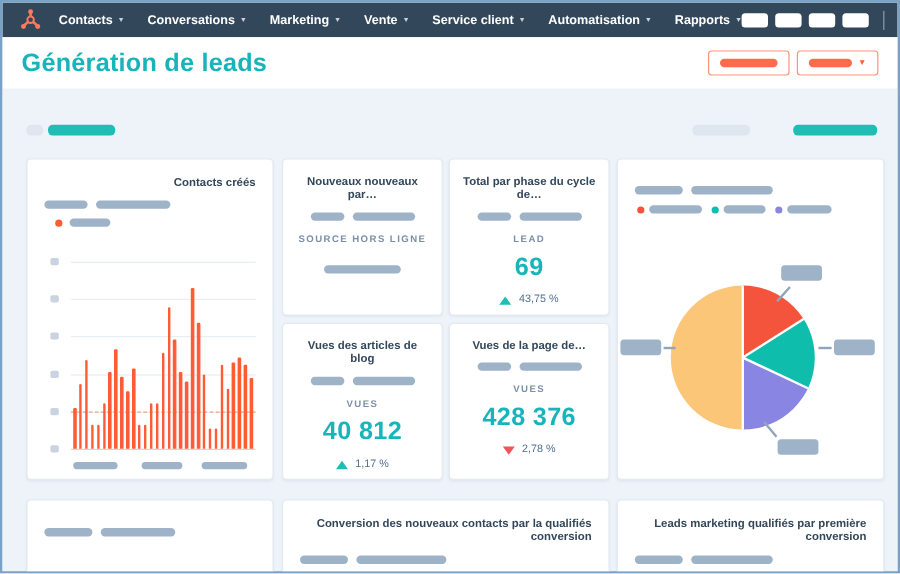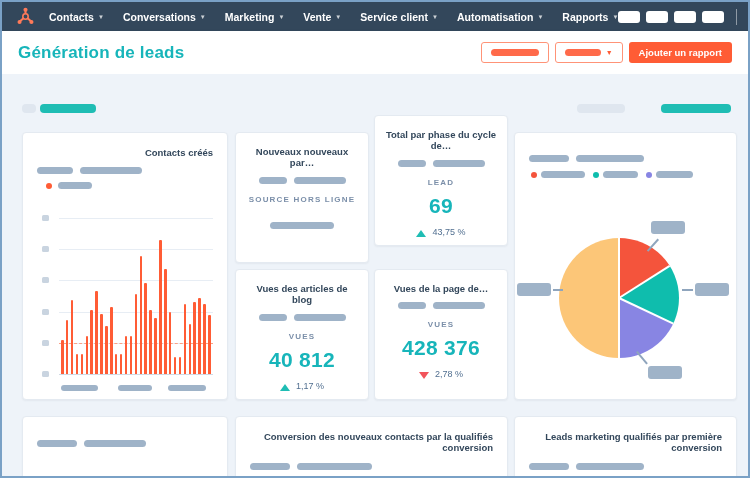--- a/index.html
+++ b/index.html
@@ -31,21 +31,21 @@
   .nav-items{display:flex;align-items:center;gap:19px;}
   .nav-item{display:flex;align-items:center;gap:4px;color:#fff;font-size:10.5px;font-weight:600;cursor:pointer;white-space:nowrap;}
   .nav-item .caret{font-size:6px;color:rgba(255,255,255,.75);line-height:1;}
   .nav-right{margin-left:auto;display:flex;align-items:center;gap:6px;}
   .nav-pill{width:22px;height:12px;border-radius:3px;background:#fff;}
   .nav-divider{width:1px;height:16px;background:rgba(255,255,255,.45);margin:0 6px;}
   .avatar{position:relative;width:21px;height:21px;border-radius:50%;background:var(--logo-orange);overflow:hidden;}
 
   
   .header{position:relative;height:43px;background:#fff;display:flex;align-items:center;padding:0 16px;box-shadow:0 1px 3px rgba(45,62,80,.10);}
-  .page-title{font-size:17px;font-weight:700;color:var(--teal-text);letter-spacing:.2px;}
+  .page-title{font-size:21px;font-weight:700;color:var(--teal-text);letter-spacing:.2px;}
   .header-actions{margin-left:auto;display:flex;align-items:center;gap:6px;}
   .btn-outline{display:flex;align-items:center;gap:5px;height:21px;padding:0 9px;background:#fff;border:1px solid #ff9377;border-radius:3px;cursor:pointer;}
   .btn-outline .ph-orange{height:7px;border-radius:3.5px;background:#ff6a4a;}
   .btn-outline .caret-o{color:var(--brand-orange);font-size:7px;line-height:1;}
   .btn-solid{height:21px;padding:0 10px;background:var(--brand-orange);color:#fff;border:none;border-radius:3px;font-size:9.5px;font-weight:600;font-family:"Liberation Sans",sans-serif;cursor:pointer;}
 
   
   .main{position:relative;height:402px;background:var(--content-bg);}
   .filter-row{position:absolute;left:0;right:0;top:30px;height:12px;}
   .pill{position:absolute;border-radius:4px;}
@@ -156,21 +156,20 @@
   <header class="header">
     <h1 class="page-title">Génération de leads</h1>
     <div class="header-actions">
       <button class="btn-outline">
         <span class="ph-orange" style="width:48px"></span>
       </button>
       <button class="btn-outline">
         <span class="ph-orange" style="width:36px"></span>
         <span class="caret-o">▼</span>
       </button>
-      <button class="btn-solid">Ajouter un rapport</button>
     </div>
   </header>
 
   <main class="main">
 
     <div class="filter-row">
       <span class="pill gray" style="left:20px;top:0;width:14px;height:9px"></span>
       <span class="pill teal" style="left:38px;top:0;width:56px;height:9px"></span>
       <span class="pill gray" style="right:123px;top:0;width:48px;height:9px"></span>
       <span class="pill teal" style="right:17px;top:0;width:70px;height:9px"></span>
@@ -241,21 +240,21 @@
     <section class="card card-stat" style="left:233px;top:58px">
       <div class="card-title">Nouveaux nouveaux par…</div>
       <div class="ph-row">
         <span class="ph" style="width:28px"></span>
         <span class="ph" style="width:52px"></span>
       </div>
       <div class="metric-label">SOURCE HORS LIGNE</div>
       <div class="metric-bar"><span class="ph" style="width:64px"></span></div>
     </section>
 
-    <section class="card card-stat" style="left:372px;top:41px">
+    <section class="card card-stat" style="left:372px;top:58px">
       <div class="card-title">Total par phase du cycle de…</div>
       <div class="ph-row">
         <span class="ph" style="width:28px"></span>
         <span class="ph" style="width:52px"></span>
       </div>
       <div class="metric-label">LEAD</div>
       <div class="metric-value">69</div>
       <div class="delta-row">
         <span class="tri tri-up"></span>
         <span>43,75 %</span>

